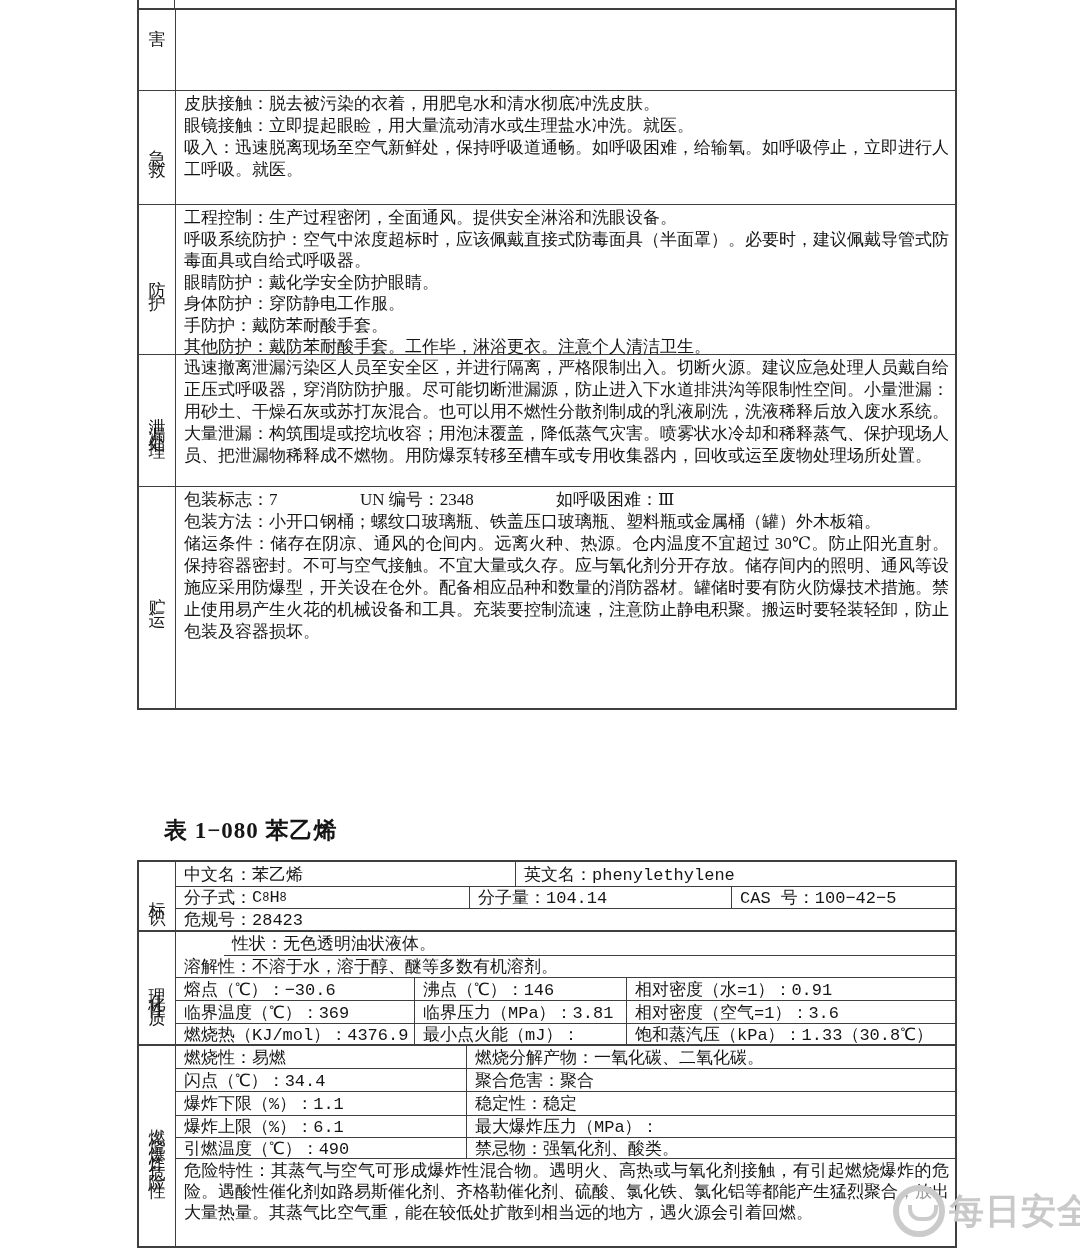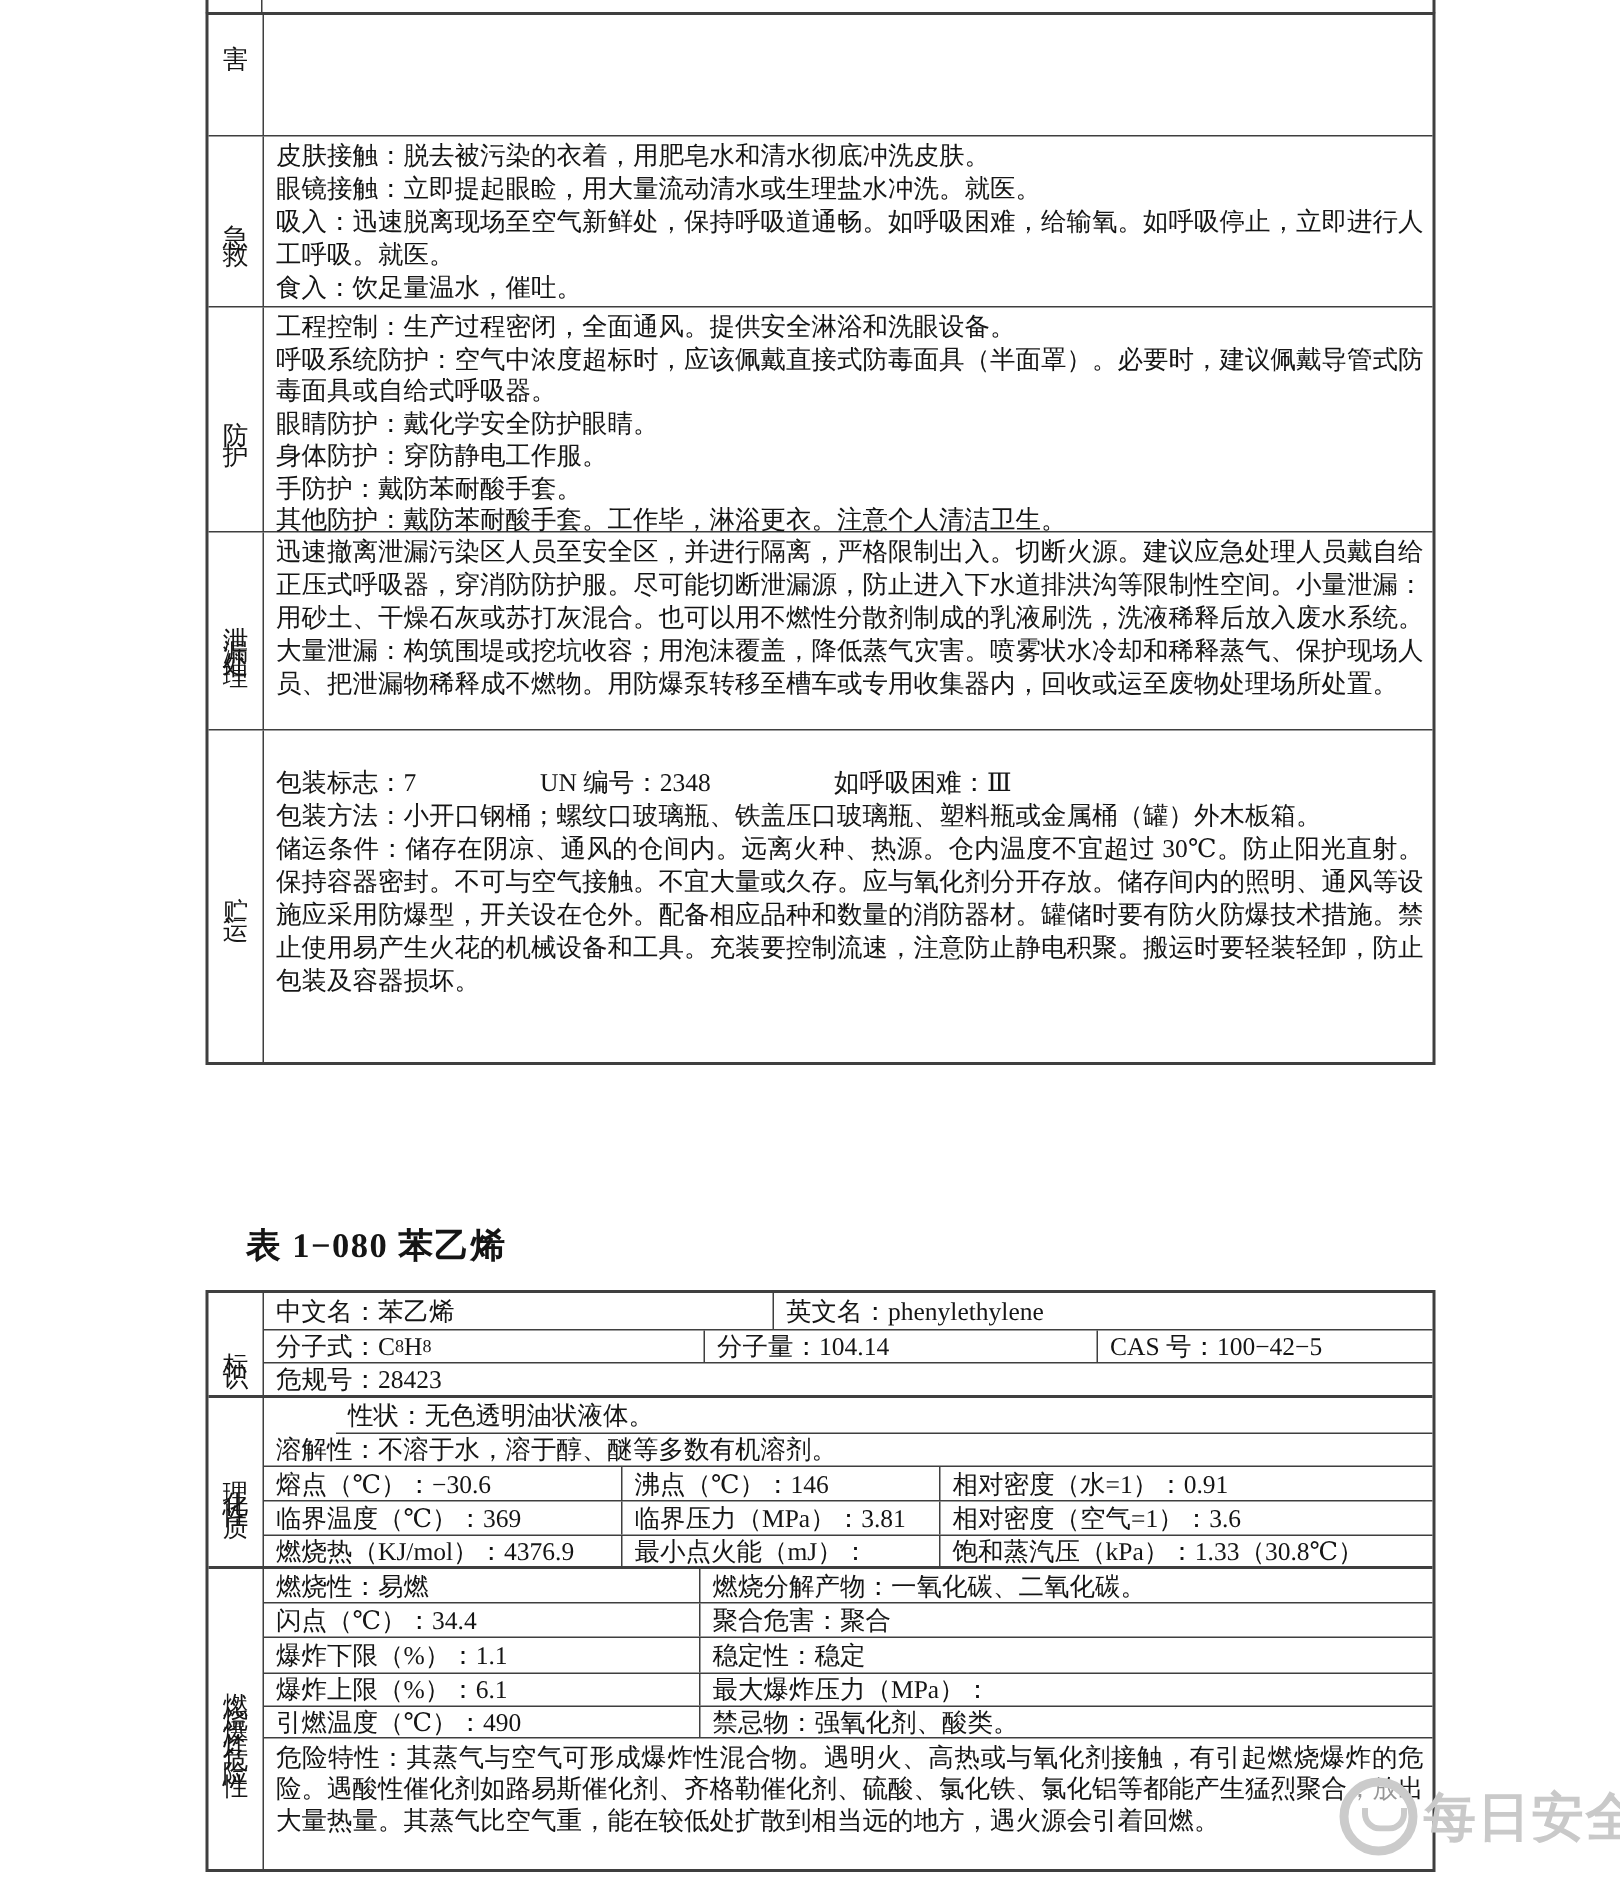--- a/index.html
+++ b/index.html
@@ -16,29 +16,29 @@
   .sec:last-child{ border-bottom:none; }
   .sec2{ border-bottom:2px solid var(--bc); }
   .lab{ width:37px; min-width:37px; border-right:1px solid var(--bc);
         display:flex; align-items:center; justify-content:center; }
   .lab-t{ writing-mode:vertical-rl; text-orientation:upright; font-size:17px; line-height:17px; }
   .lab.top{ align-items:flex-start; padding-top:6px; }
   .body{ flex:1; display:flex; flex-direction:column; }
   .cell{ padding:2px 6px 0 8px; font-size:17px; line-height:22px; text-align:justify; }
   .cell .p{ text-align:justify; }
   .lh21 .p{ line-height:21.5px; }
-  .packline{ display:flex;margin-top:22px; }
+  .packline{ display:flex; }
   .packline span{ display:inline-block; }
   .pk1{ width:176px; } .pk2{ width:196px; }
 
   
   .r{ display:flex; border-bottom:1px solid var(--bc); }
   .r:last-child{ border-bottom:none; }
   .c{ display:flex; align-items:center; padding:0 4px 0 8px; font-size:17px;
-      border-right:1px solid var(--bc); overflow:hidden; white-space:nowrap; }
+      border-right:1px solid var(--bc); overflow:hidden; white-space:nowrap;font-family:Liberation Mono, monospace; }
   .c:last-child{ border-right:none; flex:1; }
   sub{ font-size:12px; }
   .hazard{ display:block; white-space:normal; padding:2px 6px 0 8px; font-size:17px;
            line-height:21px; text-align:justify; }
 
   .t2-title{ position:absolute; left:164px; top:815px; font-size:23px; font-weight:bold;
              letter-spacing:1px; }
 
   
   .wm{ position:absolute; left:893px; top:1185px; display:flex; align-items:center;
@@ -70,21 +70,20 @@
     </div>
 
     <div class="sec" style="height:114px;">
       <div class="lab">
         <span class="lab-t" style="letter-spacing:12px;">急救</span>
       </div>
       <div class="body cell">
         <div class="p">皮肤接触：脱去被污染的衣着，用肥皂水和清水彻底冲洗皮肤。</div>
         <div class="p">眼镜接触：立即提起眼睑，用大量流动清水或生理盐水冲洗。就医。</div>
         <div class="p">吸入：迅速脱离现场至空气新鲜处，保持呼吸道通畅。如呼吸困难，给输氧。如呼吸停止，立即进行人工呼吸。就医。</div>
-        <div class="p">食入：饮足量温水，催吐。</div>
       </div>
     </div>
 
     <div class="sec" style="height:150px;">
       <div class="lab">
         <span class="lab-t" style="letter-spacing:13px;">防护</span>
       </div>
       <div class="body cell lh21">
         <div class="p">工程控制：生产过程密闭，全面通风。提供安全淋浴和洗眼设备。</div>
         <div class="p">呼吸系统防护：空气中浓度超标时，应该佩戴直接式防毒面具（半面罩）。必要时，建议佩戴导管式防毒面具或自给式呼吸器。</div>

